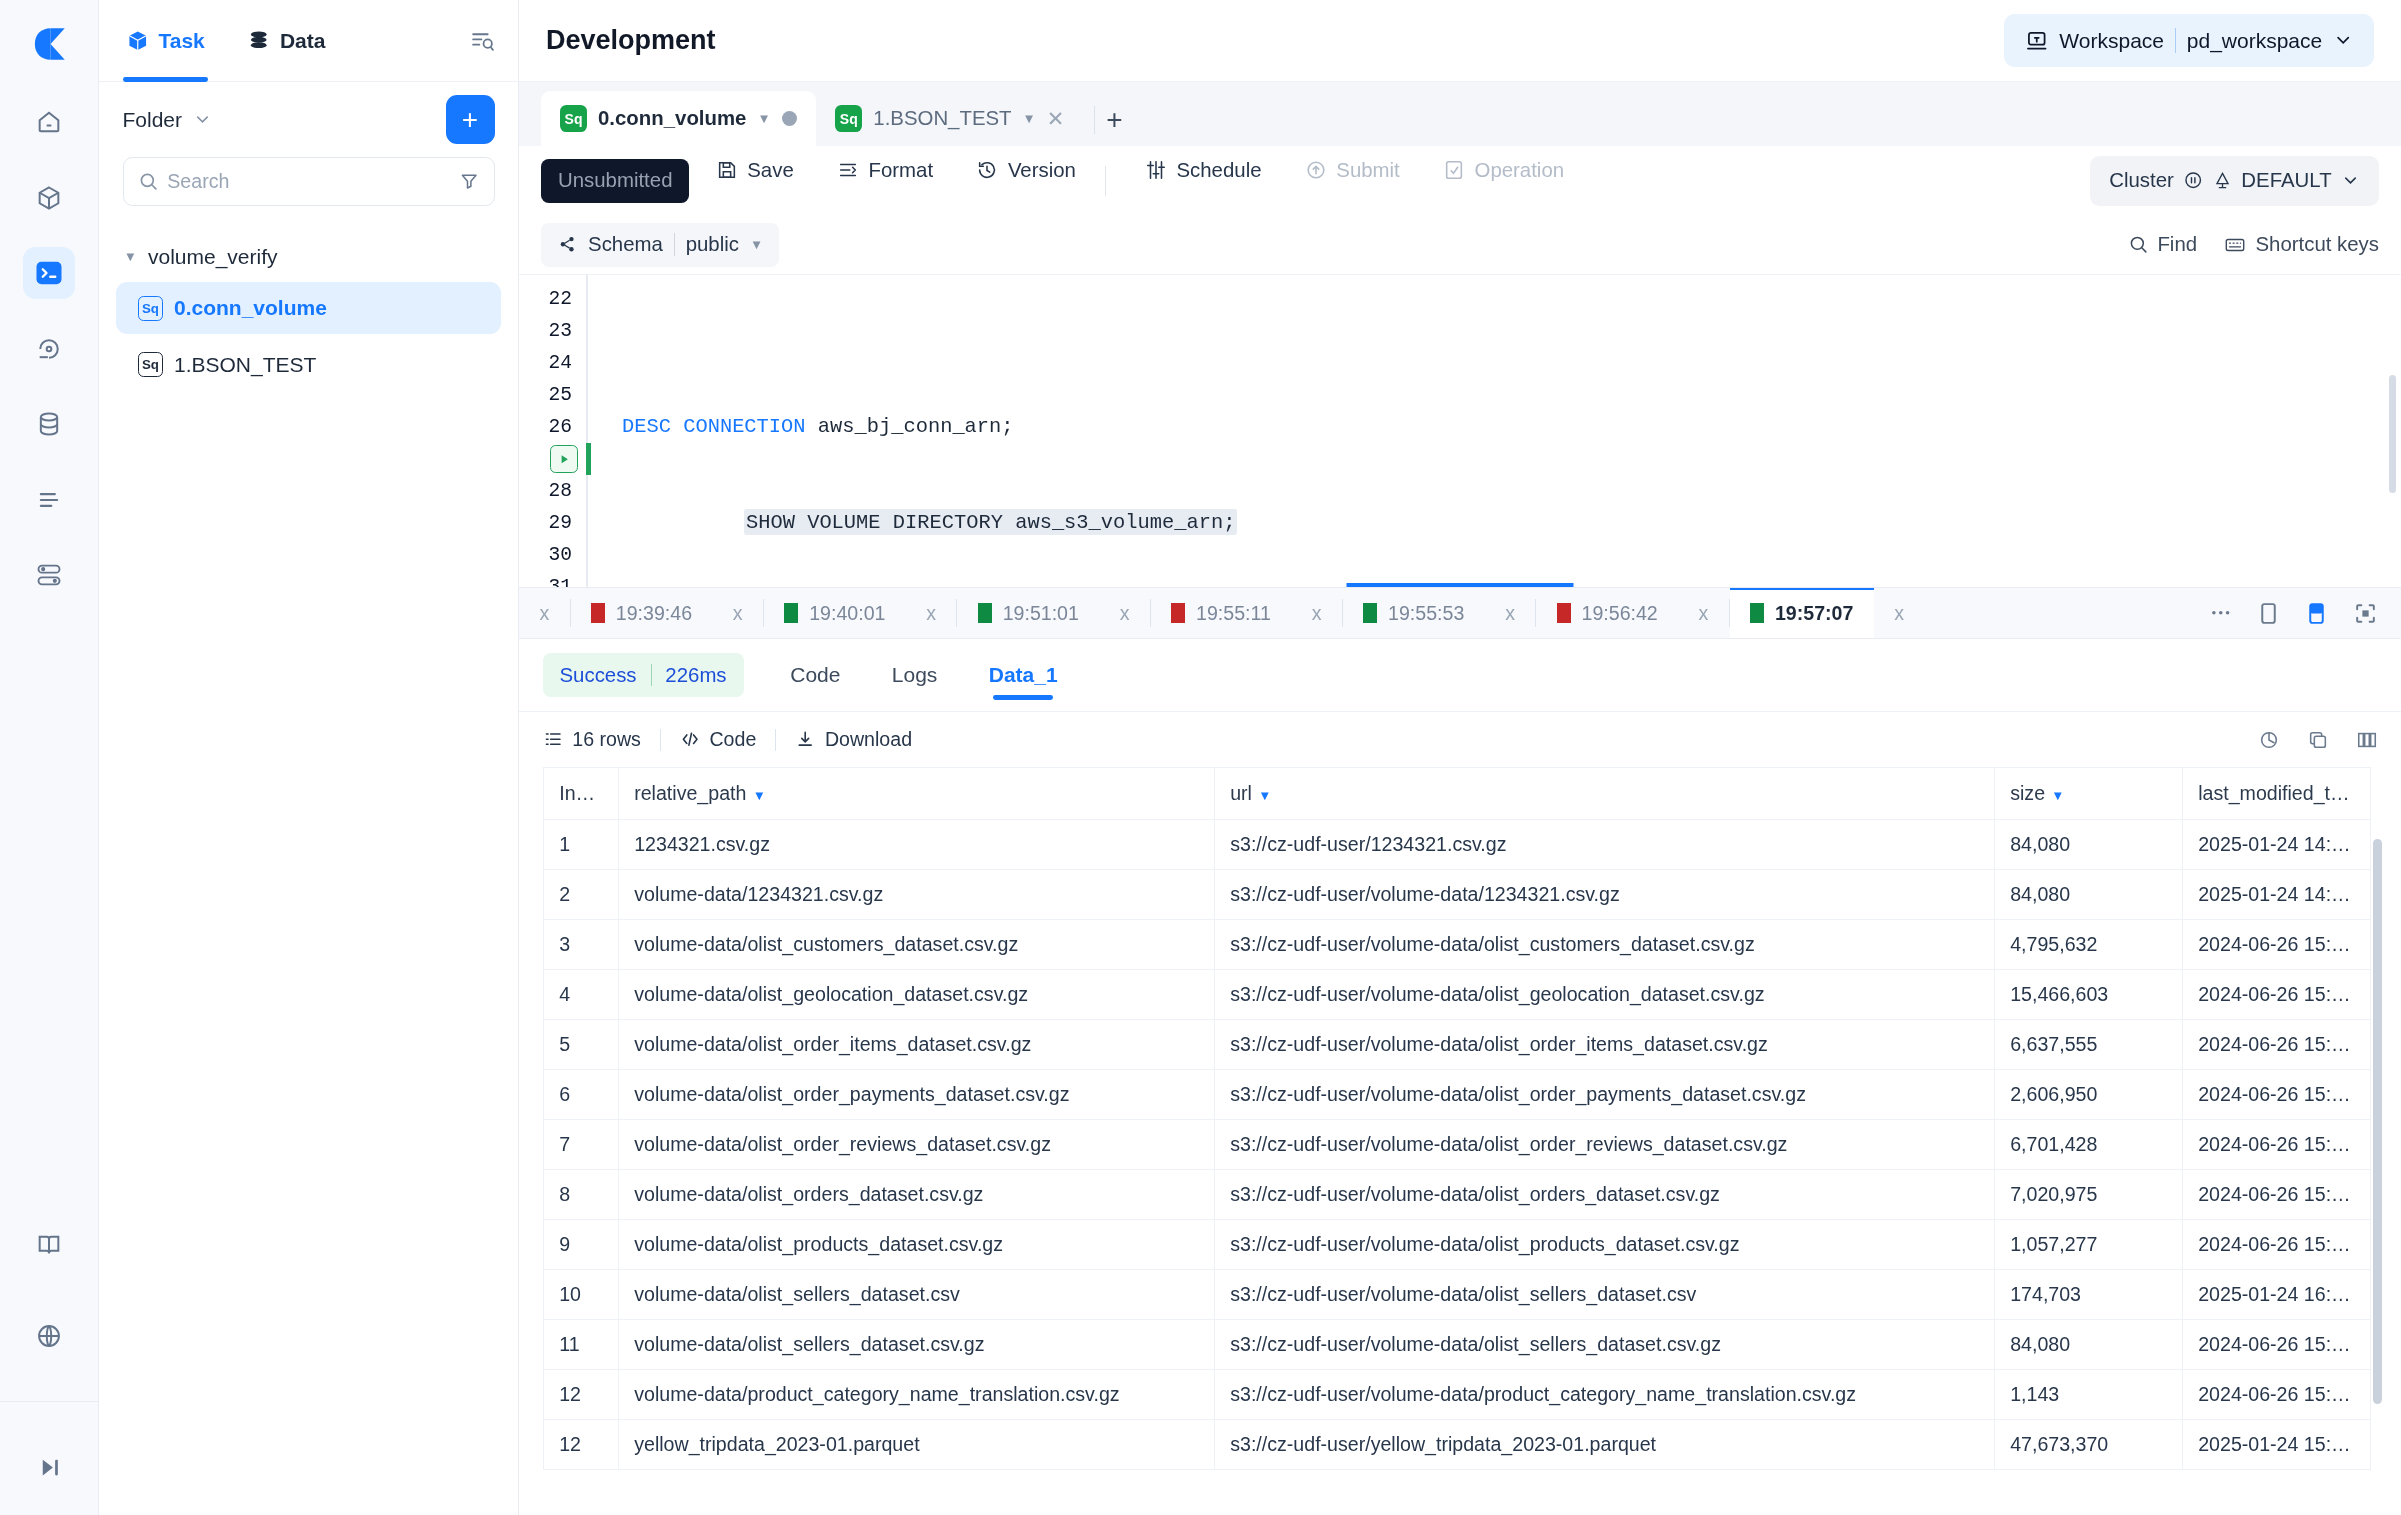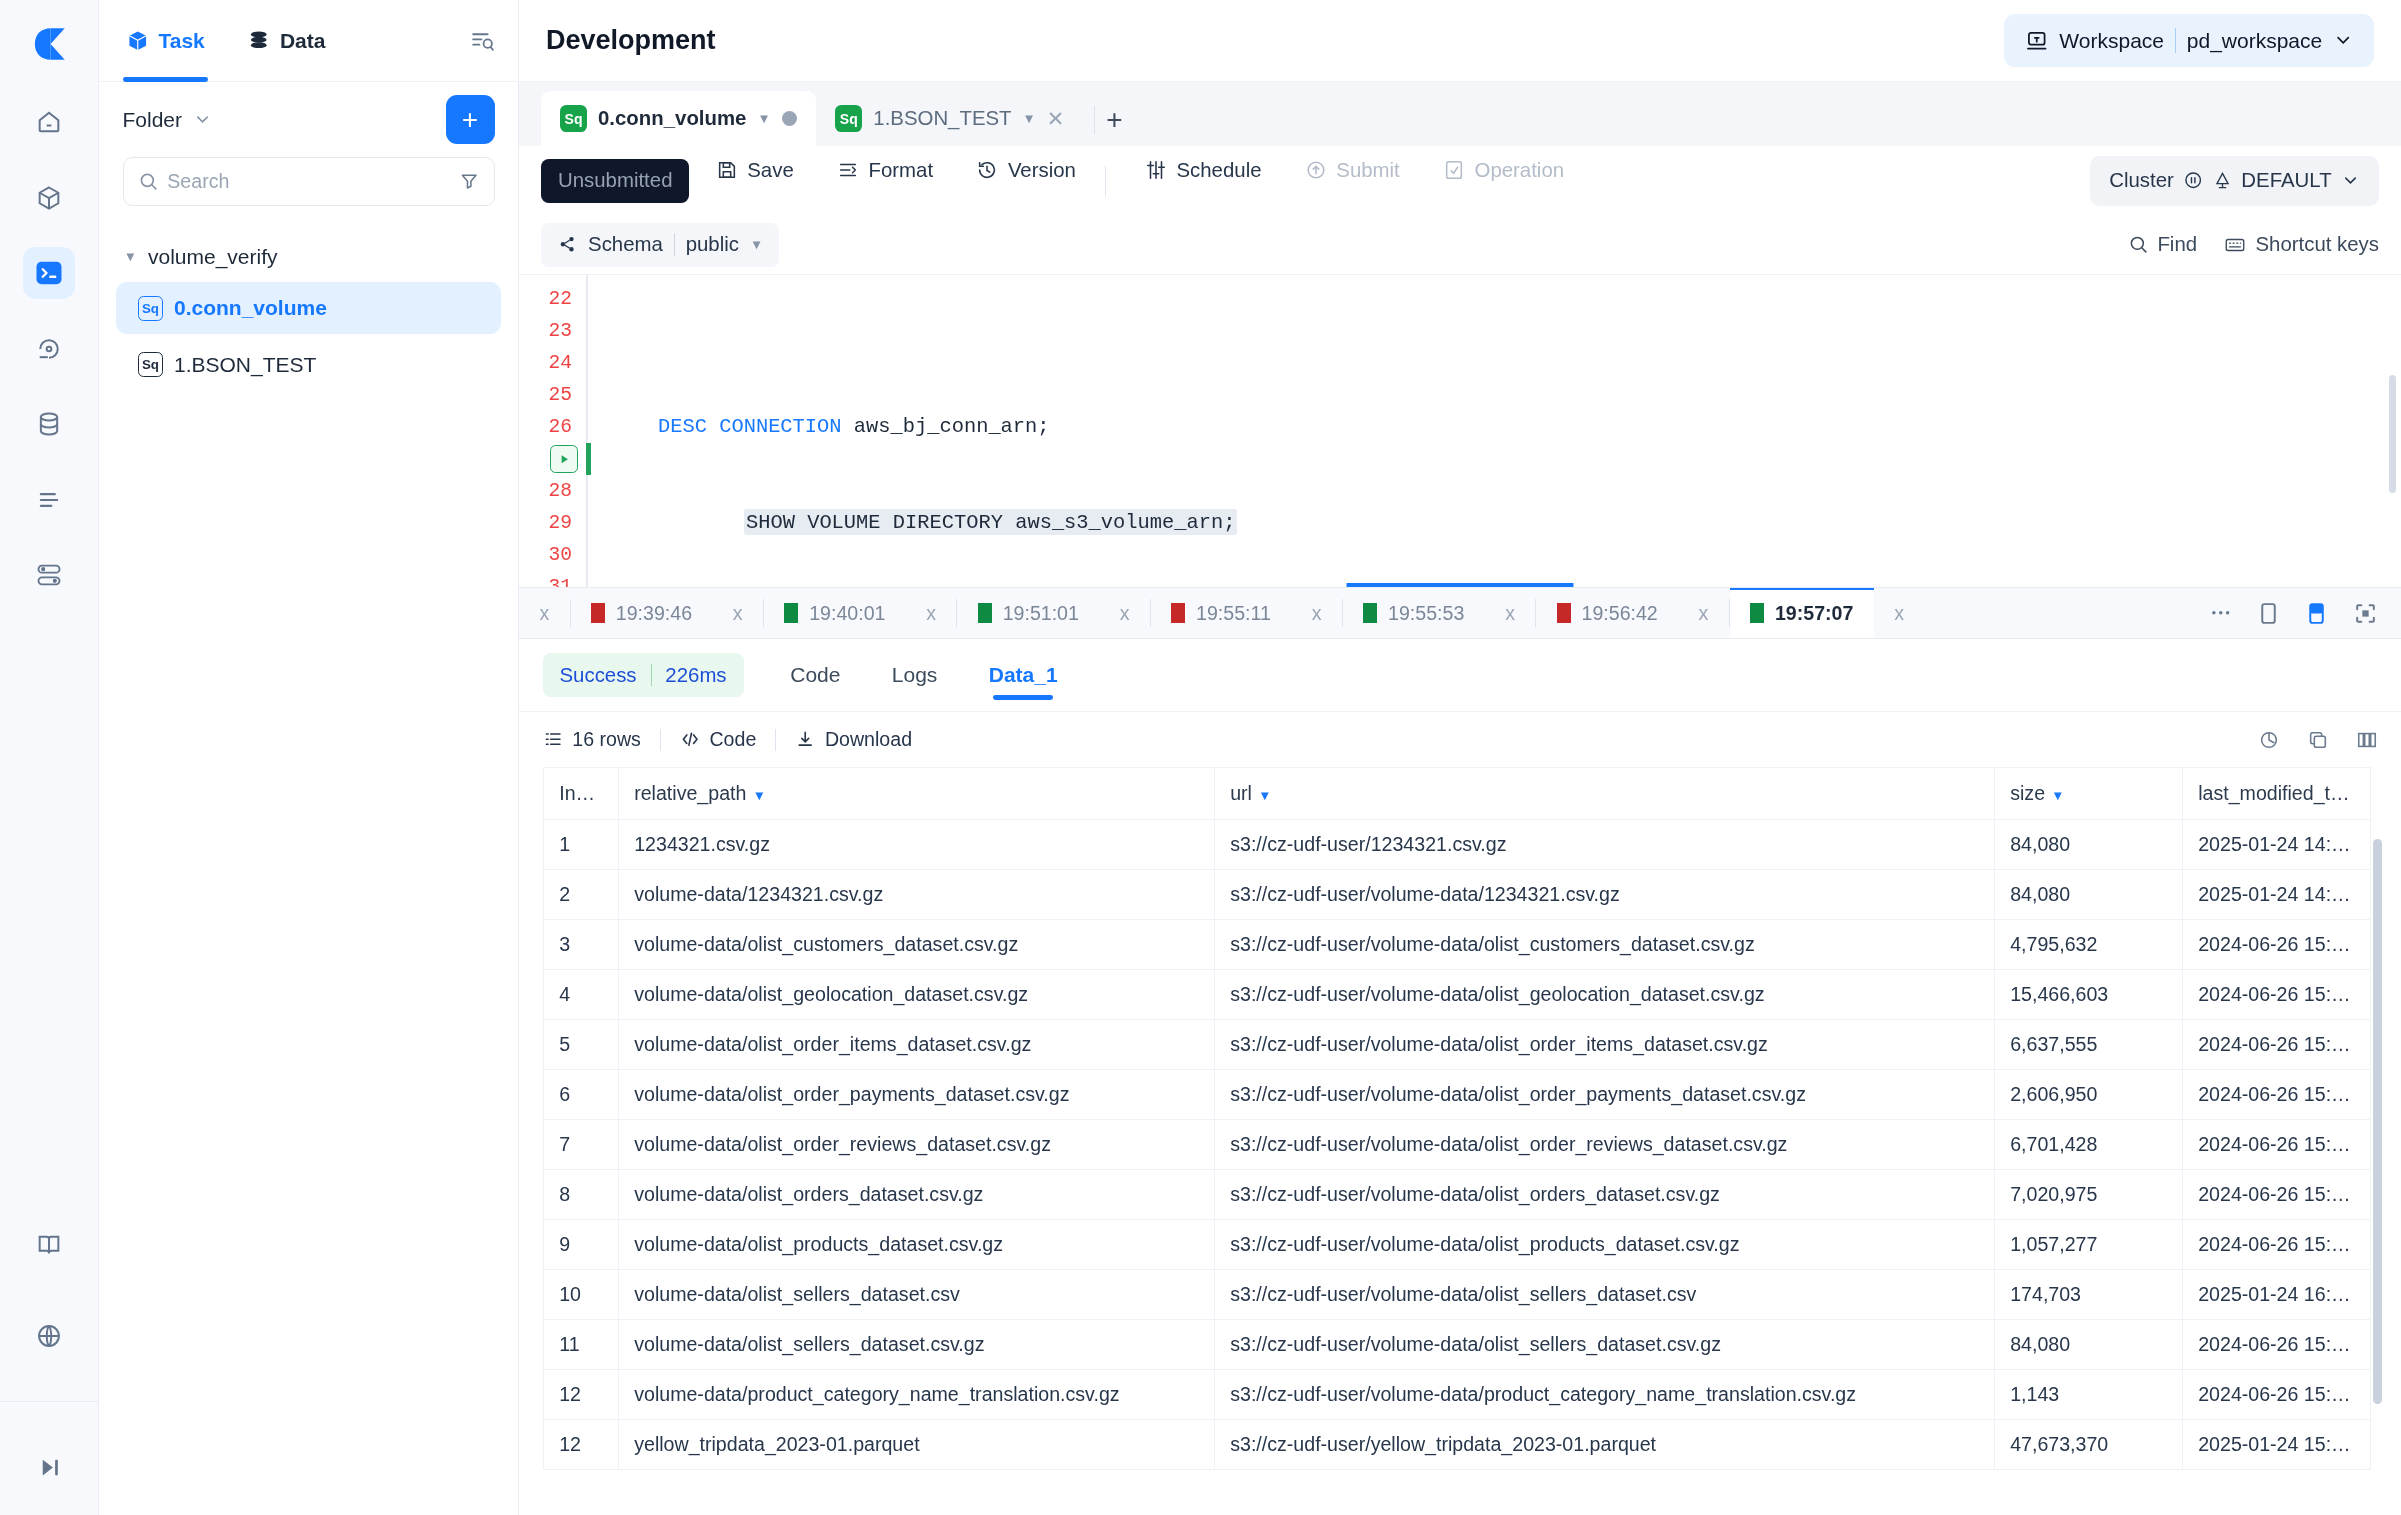--- a/index.html
+++ b/index.html
@@ -186,37 +186,37 @@
   .schemabar-right { margin-left:auto; display:flex;align-items:center;gap:27px; }
   .sb-link { display:flex;align-items:center;gap:9.4px;font-size:20.4px;color:#3c4a5c; }
 
   
   .editor {
     flex: 0 0 312px; background:#fff; position:relative; overflow:hidden;
     display:flex;
   }
   .gutter {
     width: 67px; flex:0 0 67px; padding-top: 7.8px; text-align:right;
-    color:#ef4444; font-family:"Liberation Mono", monospace; font-size:19.6px;
+    color:#0f172a; font-family:"Liberation Mono", monospace; font-size:19.6px;
   }
   .gutter .ln { height: 32px; line-height:32px; padding-right:14px; position:relative; }
   .gutter .ln.runmark { padding-right: 0; }
   .run-chip {
     position:absolute; right:7.8px; top:2.4px; width:28px;height:28px;border:1.6px solid #21a35b;
     border-radius:5.5px;background:#effaf3;color:#21a35b;display:flex;align-items:center;
     justify-content:center;font-size:15px;
   }
   .codecol { flex:1 1 auto; position:relative; padding-top:7.8px; }
   .vrule { position:absolute; left:0; top:0; bottom:0; width:1.6px; background:#e7ebf1; }
   .codeline {
     height:32px; line-height:32px; padding-left: 36px;
     font-family:"Liberation Mono", monospace; font-size:20.4px; color:#1e2a3a;
     white-space: pre;
   }
-  .codeline .kw { color:#1677ff;margin-left:36px; }
+  .codeline .kw { color:#1677ff; }
   .codeline.current { position:relative; }
   .codeline.current .hl {
     background:#e7ebf2; border-radius:2.4px; padding: 1.6px 1.6px;
   }
   .greenbar { position:absolute; left:0; top:0; width:4.7px; height:32px; background:#21a35b; }
 
   
   .restabs {
     height: 52px; background:#f7f9fc; display:flex; align-items:center;
     border-top:0.8px solid #e9edf3; border-bottom:0.8px solid #e9edf3;

